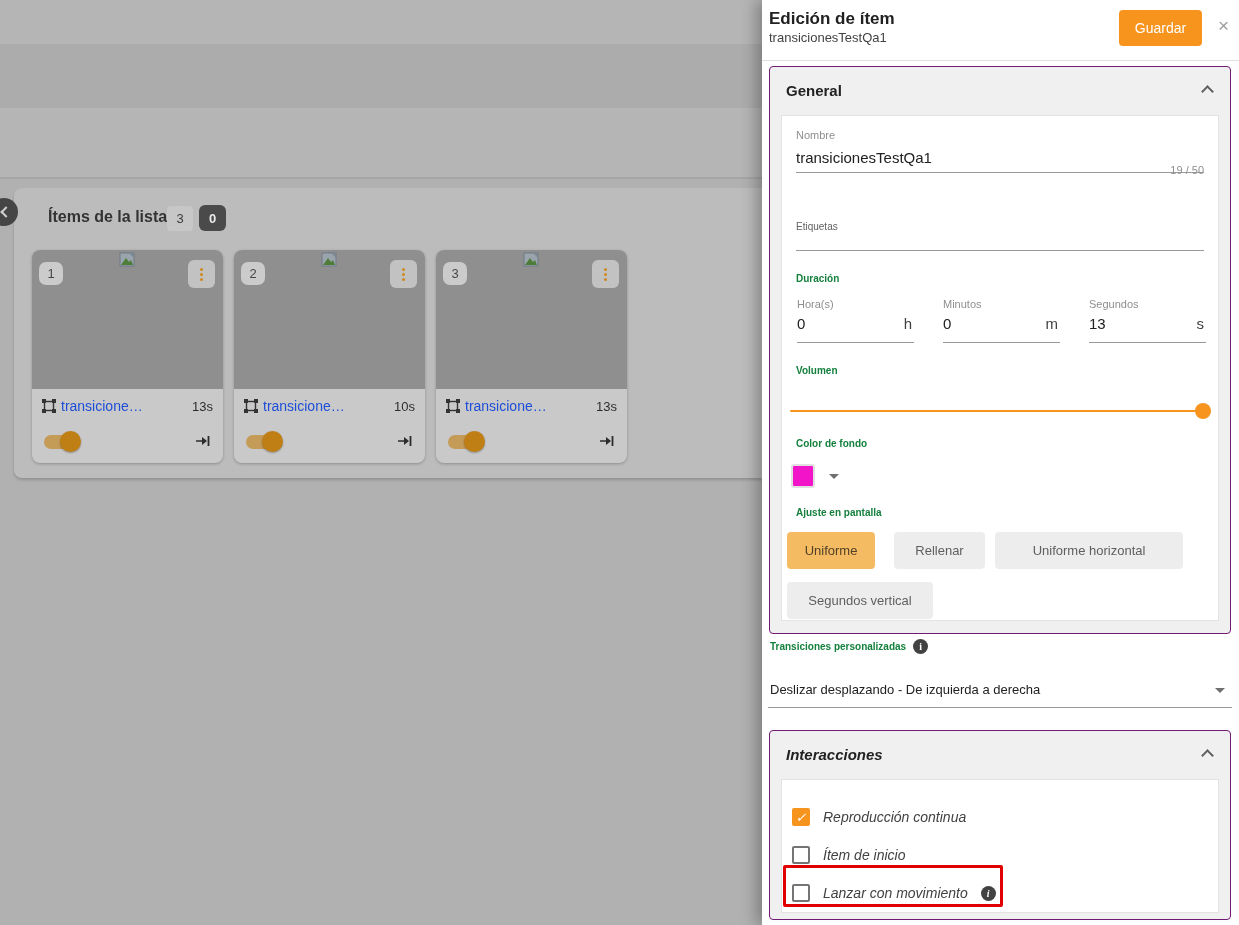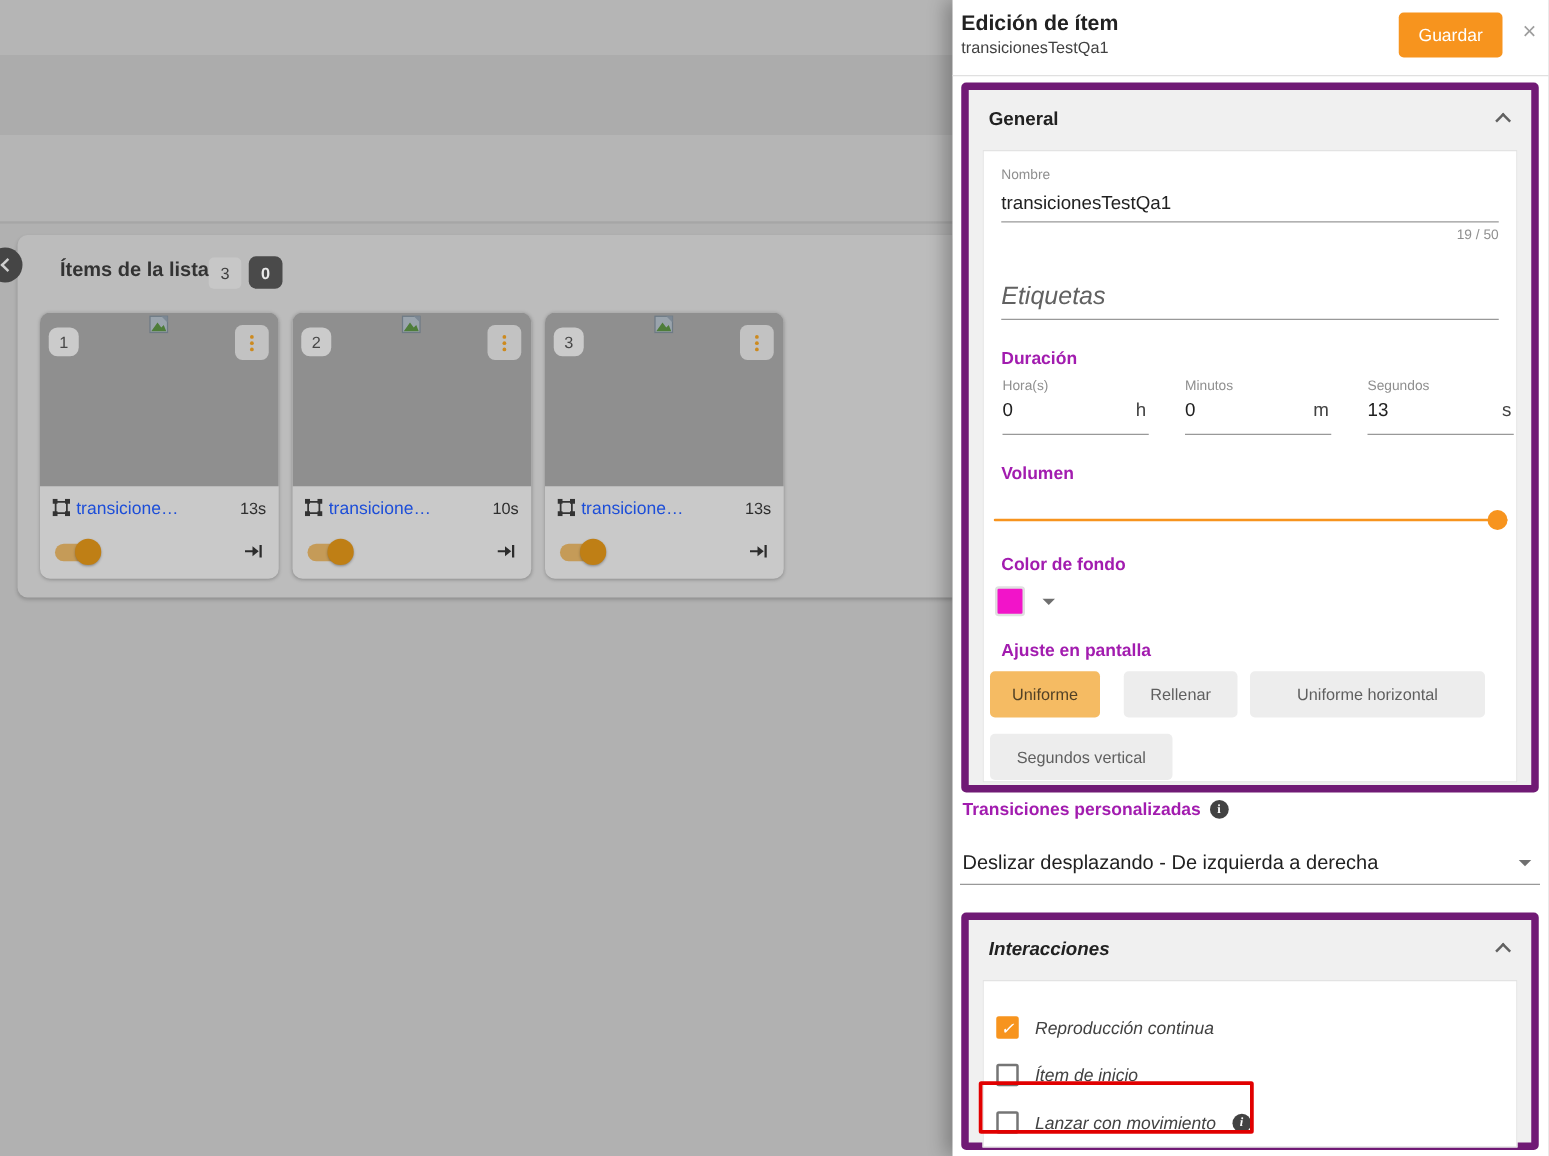--- a/index.html
+++ b/index.html
@@ -49,34 +49,34 @@
   #editor { position:absolute; left:762px; top:0; width:477px; height:925px; background:#fff;
     box-shadow:-6px 0 14px rgba(0,0,0,.28); }
   #editor .abs { position:absolute; }
   .ed-title { left:7px; top:9px; font-size:17px; font-weight:700; color:#212121; }
   .ed-sub { left:7px; top:30px; font-size:13px; color:#424242; }
   .save-btn { left:357px; top:10px; width:83px; height:36px; background:var(--accent,#F7941E);
     border:none; border-radius:4px; color:#fff; font-size:14px; font-family:inherit; cursor:pointer; }
   .close-x { left:456px; top:16px; font-size:19px; color:#9e9e9e; line-height:1; cursor:pointer; }
   .hdr-divider { left:0; top:60px; width:477px; height:1px; background:#e0e0e0; }
 
-  .sec-card { background:#f0f0f0; border:6px solid #701a75; border-radius:4px;padding-left:32px; }
+  .sec-card { background:#f0f0f0; border:1px solid #701a75; border-radius:4px;padding-left:32px; }
   .sec-hdr { position:absolute; left:16px; top:15px; font-size:15px; font-weight:600; color:#212121; }
   .chev-up { position:absolute; right:18px; top:20px; width:9px; height:9px;
     border-left:2px solid #616161; border-top:2px solid #616161; transform:rotate(45deg); }
   .inner { position:absolute; left:11px; right:11px; background:#fff; border:1px solid #e3e3e3; }
 
   #general { left:7px; top:66px; width:462px; height:568px; }
   #general .inner { top:48px; height:506px; }
 
   .flabel { font-size:11px; color:#8f8f8f; }
   .fvalue { font-size:15px; color:#212121; }
-  .fplaceholder { font-size:20px; color:#616161;font-style:italic; }
+  .fplaceholder { font-size:10px; color:#616161; }
   .uline { height:1px; background:#999; }
-  .blabel { font-size:14px; font-weight:700; color:#a21caf; }
+  .blabel { font-size:10px; font-weight:700; color:#15803d; }
   .counter { font-size:11px; color:#8f8f8f; }
 
   .dur-col { position:absolute; }
   .dur-col .flabel { position:absolute; left:0; top:0; }
   .dur-col .fvalue { position:absolute; left:0; top:17px; }
   .dur-col .unit { position:absolute; right:2px; top:17px; font-size:15px; color:#424242; }
   .dur-col .uline { position:absolute; left:0; right:0; top:44px; }
 
   .vol-track { position:absolute; left:8px; right:7px; top:294px; height:2px; background:var(--accent,#F7941E); border-radius:1px; }
   .vol-thumb { position:absolute; right:0; top:-7px; width:16px; height:16px; border-radius:50%; background:var(--accent,#F7941E); }
@@ -88,21 +88,21 @@
   .swatch-caret { position:absolute; left:47px; top:358px; }
 
   .fit-btn { position:absolute; height:37px; background:#ededed; border:none; border-radius:4px;
     font-size:13px; color:#5f5f5f; font-family:inherit; cursor:pointer; padding:0 14px; }
   .fit-btn.on { background:var(--accent-light,#F5BB63); color:#524126; }
 
   .trans-label { left:8px; top:639px; display:flex; align-items:center; gap:7px; }
   .info-icon { width:15px; height:15px; border-radius:50%; background:#424242; color:#fff;
     font-size:10px; font-weight:700; display:inline-flex; align-items:center; justify-content:center;
     font-family:"Liberation Serif", serif; }
-  .select-value { left:8px; top:682px; font-size:16px; color:#212121; }
+  .select-value { left:8px; top:682px; font-size:13px; color:#212121; }
   .select-caret { left:453px; top:688px; }
   .select-uline { left:6px; top:707px; width:464px; height:1px; background:#999; }
 
   #interactions { left:7px; top:730px; width:462px; height:190px;font-style:italic; }
   #interactions .inner { top:48px; height:134px; }
   .chk-row { position:absolute; left:10px; right:10px; height:38px; display:flex; align-items:center; gap:13px; }
   .chk-box { width:18px; height:18px; border:2px solid #757575; border-radius:2px; background:#fff;
     display:flex; align-items:center; justify-content:center; font-size:13px; color:#fff; flex:0 0 auto; }
   .chk-row.on .chk-box { background:var(--accent,#F7941E); border-color:var(--accent,#F7941E); }
   .chk-label { font-size:14px; color:#424242; }
@@ -251,21 +251,21 @@
   <div class="abs close-x">×</div>
   <div class="abs hdr-divider"></div>
 
   <div class="abs sec-card" id="general">
     <div class="sec-hdr">General</div>
     <span class="chev-up"></span>
     <div class="inner">
       <div class="abs flabel" style="left:14px; top:13px">Nombre</div>
       <div class="abs fvalue" style="left:14px; top:33px">transicionesTestQa1</div>
       <div class="abs uline" style="left:14px; right:14px; top:56px"></div>
-      <div class="abs counter" style="right:14px; top:61px">19 / 50</div>
+      <div class="abs counter" style="right:14px; top:48px">19 / 50</div>
 
       <div class="abs fplaceholder" style="left:14px; top:105px">Etiquetas</div>
       <div class="abs uline" style="left:14px; right:14px; top:134px"></div>
 
       <div class="abs blabel" style="left:14px; top:157px">Duración</div>
 
       <div class="dur-col" style="left:15px; top:182px; width:117px; height:46px">
         <span class="flabel">Hora(s)</span>
         <span class="fvalue">0</span>
         <span class="unit">h</span>

